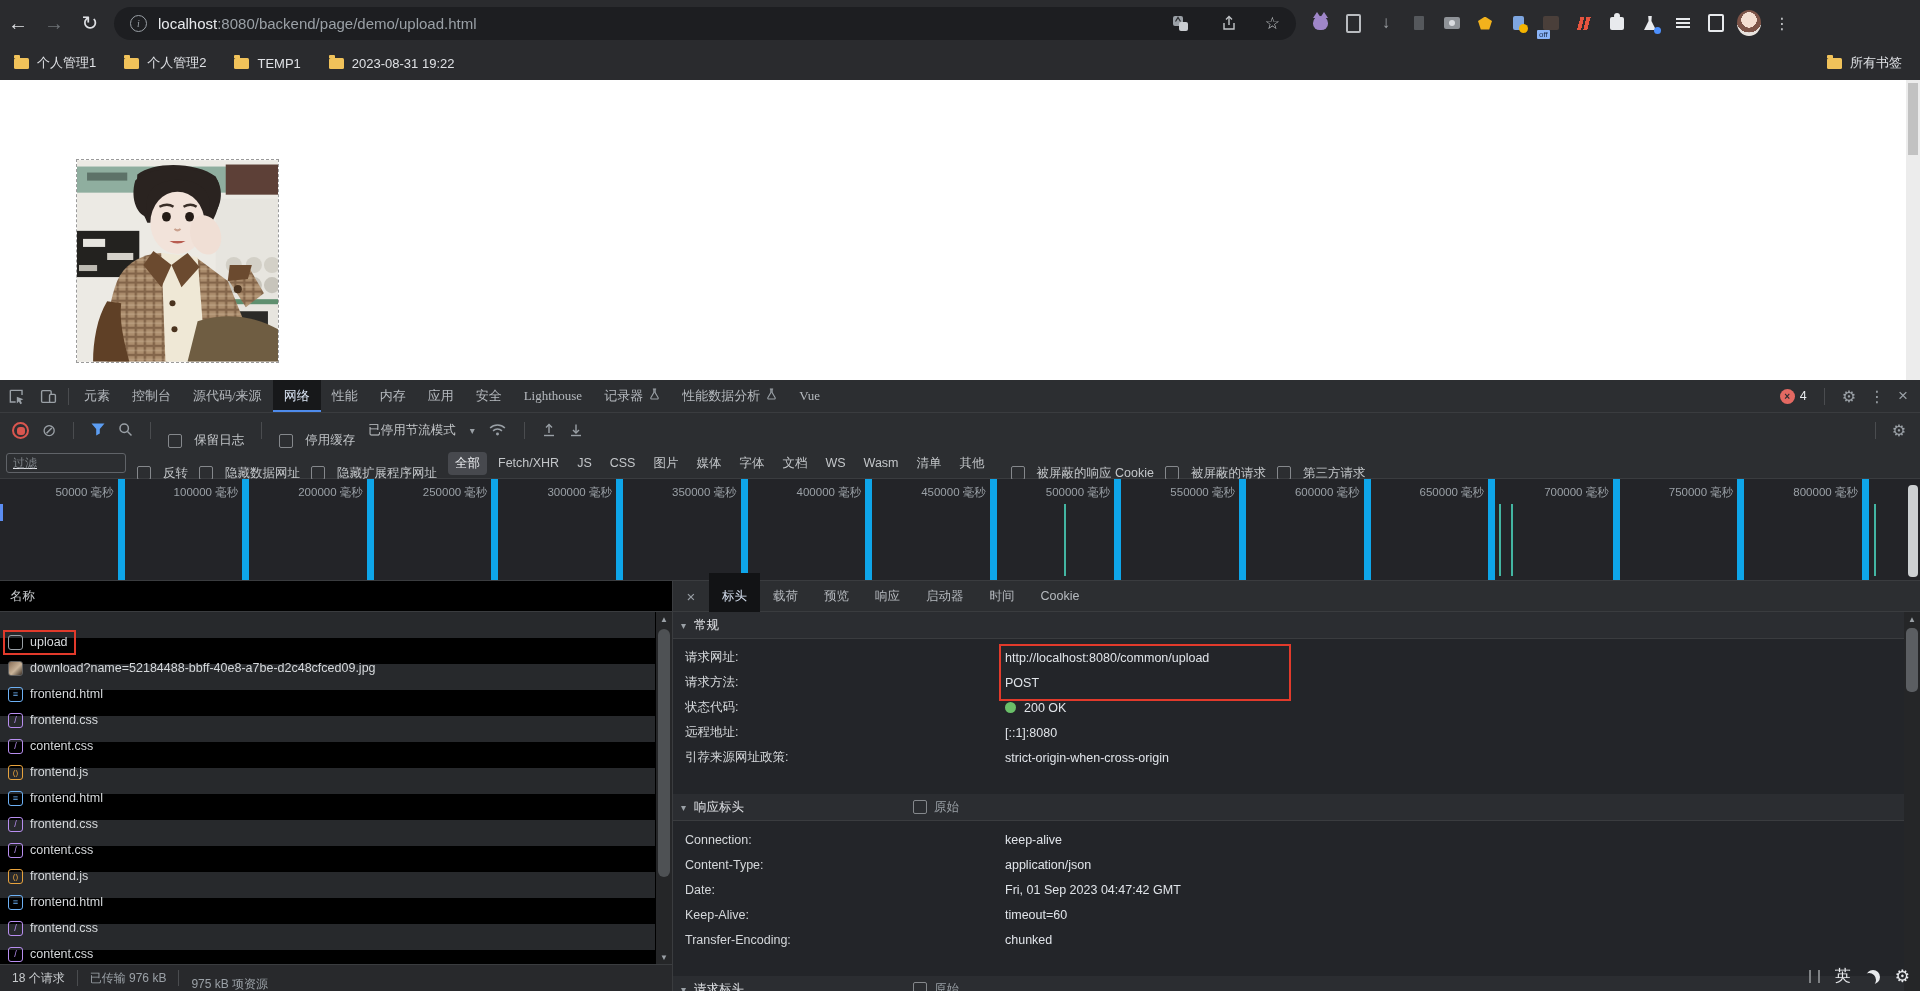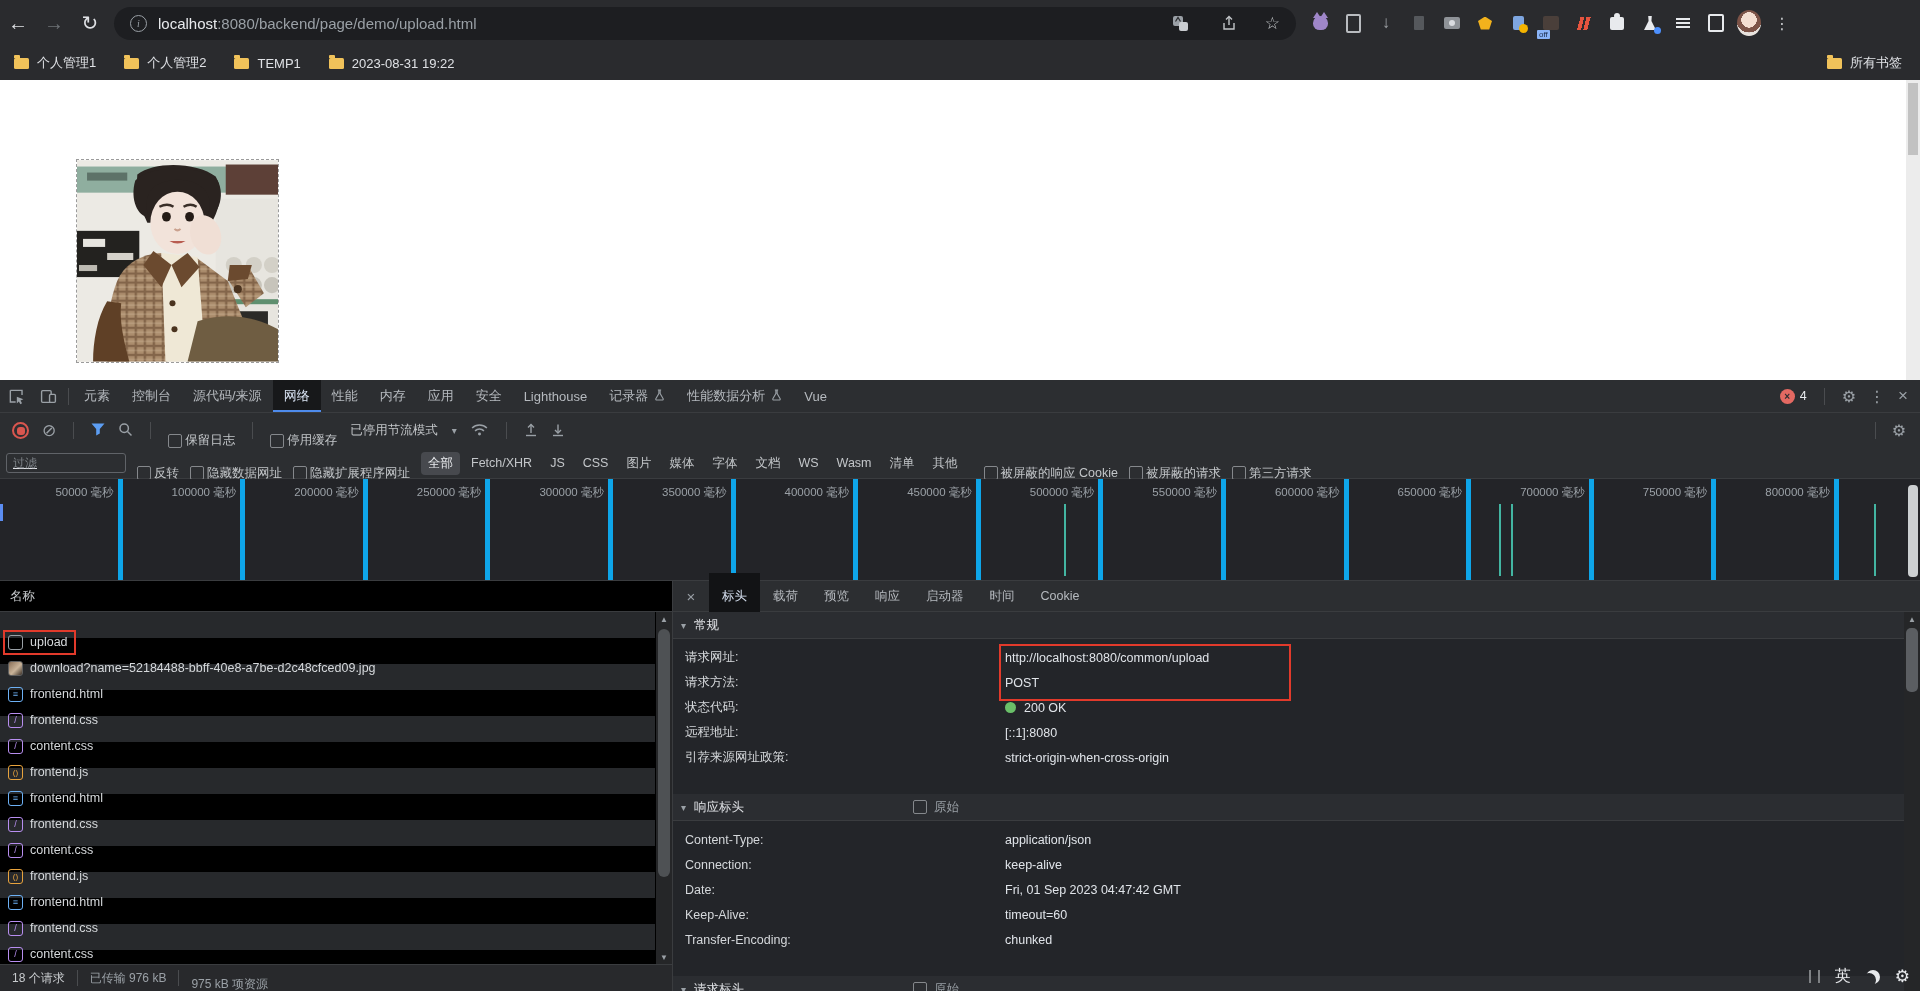--- a/index.html
+++ b/index.html
@@ -66,35 +66,35 @@
   .dt-tabs-right{margin-left:auto;display:flex;align-items:center;gap:13px;padding-right:12px;}
   .err-badge{display:flex;align-items:center;gap:5px;font-size:12.5px;color:#e8eaed;}
   .err-circle{width:15px;height:15px;border-radius:50%;background:#e46962;color:#2c2e31;font-size:10px;line-height:15px;text-align:center;font-weight:bold;}
   .gear,.dotsv,.closex{color:#9aa0a6;font-size:16px;}
   .closex{font-size:17px;}
   
   .dt-toolbar{position:absolute;top:33px;left:0;right:0;height:35px;background:#2c2e31;display:flex;align-items:center;gap:13px;padding-left:12px;}
   .rec{width:13px;height:13px;border:2px solid #d9564f;border-radius:50%;position:relative;flex:none;}
   .rec::after{content:"";position:absolute;left:2.5px;top:2.5px;width:8px;height:8px;border-radius:3px;background:#d9564f;}
   .clear{font-size:17px;color:#9aa0a6;line-height:17px;}
-  .cbrow{display:flex;align-items:center;gap:3px;font-size:12.5px;color:#c3c6c9;white-space:nowrap;margin-top:20px;}
+  .cbrow{display:flex;align-items:center;gap:12px;font-size:12.5px;color:#c3c6c9;white-space:nowrap;margin-top:20px;}
   .cb{width:12px;height:12px;border:1.5px solid #85888c;border-radius:2px;flex:none;}
   .throttle{display:flex;align-items:center;gap:14px;font-size:12.5px;color:#c3c6c9;white-space:nowrap;}
   .darr{font-size:10px;color:#9aa0a6;}
   .tb-right{margin-left:auto;display:flex;align-items:center;gap:12px;padding-right:14px;}
   
   .dt-filter{position:absolute;top:68px;left:0;right:0;height:30px;background:#2c2e31;display:flex;align-items:center;gap:11px;padding-left:6px;border-bottom:1px solid #3a3c3f;font-size:12.5px;color:#c3c6c9;}
   .filter-input{width:106px;height:18px;background:transparent;border:1px solid #606368;border-radius:3px;color:#dfe1e5;font-size:12px;padding:0 6px;outline:none;font-family:inherit;text-decoration:underline;}
   .filter-input::placeholder{color:#80868b;}
   .chips{display:flex;align-items:center;gap:4px;}
   .chip{padding:3px 7px;border-radius:4px;color:#c3c6c9;white-space:nowrap;}
   .chip.selected{background:#47494e;color:#e8eaed;}
   
   .dt-timeline{position:absolute;top:99px;left:0;right:0;height:101px;background:#232428;border-bottom:1px solid #3a3c3f;display:flex;overflow:hidden;}
-  .tl-cell{flex:0 0 117.6px;border-right:5px solid #0ea5e9;position:relative;}
+  .tl-cell{flex:0 0 117.6px;border-right:7px solid #0ea5e9;position:relative;}
   .tl-label{position:absolute;top:6px;right:4px;font-size:11.5px;color:#9aa0a6;white-space:nowrap;}
   .tl-marker{position:absolute;top:25px;bottom:4px;width:2px;background:#43b5a2;}
   .tl-start{position:absolute;left:0;top:25px;width:3px;height:17px;background:#5b8df2;}
   .tl-scrollthumb{position:absolute;right:2px;top:105px;width:10px;height:92px;background:#cdd0d2;border-radius:4px;z-index:3;}
   
   .dt-main{position:absolute;top:201px;left:0;right:0;bottom:0;}
   .requests{position:absolute;left:0;top:0;bottom:0;width:672px;border-right:1px solid #3a3c3f;background:#000000;}
   .req-header{height:30px;line-height:30px;padding-left:10px;font-size:12.5px;color:#c8cbce;border-bottom:1px solid #3a3c3f;}
   .req-rows{position:absolute;top:31px;left:0;right:17px;bottom:26px;overflow:hidden;}
   .req-row{height:26px;display:flex;align-items:center;padding-left:8px;font-size:12.5px;color:#d5d8db;white-space:nowrap;}
@@ -313,21 +313,21 @@
           <path d="M8.3 8.3l6.2 2.3-2.7 1.2 1.4 2.6-1.6.9-1.4-2.7-1.9 2.1z" fill="#9aa0a6"></path>
         </svg>
     </span>
     <span class="ticon">
       <svg width="17" height="17" viewBox="0 0 16 16" fill="none" stroke="#9aa0a6" stroke-width="1.3">
           <rect x="1.5" y="2.5" width="9" height="11" rx="1"></rect>
           <rect x="9" y="6" width="5.5" height="7.5" rx="1" fill="#2c2e31"></rect>
         </svg>
     </span>
     <span class="vsep"></span>
-    <span style="display:flex;align-items:center;height:32px;">
+    <span style="display:flex;align-items:center;height:32px;font-family:Liberation Serif, serif;">
         <span class="dt-tab">
           <span>元素</span>
         </span>
         <span class="dt-tab">
           <span>控制台</span>
         </span>
         <span class="dt-tab">
           <span>源代码/来源</span>
         </span>
         <span class="dt-tab selected">
@@ -684,29 +684,29 @@
           <div class="sec-head">
             <span class="tri">▾</span>
             <span>响应标头</span>
             <span class="raw-cb">
               <span class="cb"></span>
               <span>原始</span>
             </span>
           </div>
           <div class="kv">
               <div class="kv-row">
+                <span class="kv-label">Connection:</span>
+                <span class="kv-value">
+                  <span>keep-alive</span>
+                </span>
+              </div>
+              <div class="kv-row">
                 <span class="kv-label">Content-Type:</span>
                 <span class="kv-value">
                   <span>application/json</span>
-                </span>
-              </div>
-              <div class="kv-row">
-                <span class="kv-label">Connection:</span>
-                <span class="kv-value">
-                  <span>keep-alive</span>
                 </span>
               </div>
               <div class="kv-row">
                 <span class="kv-label">Date:</span>
                 <span class="kv-value">
                   <span>Fri, 01 Sep 2023 04:47:42 GMT</span>
                 </span>
               </div>
               <div class="kv-row">
                 <span class="kv-label">Keep-Alive:</span>

